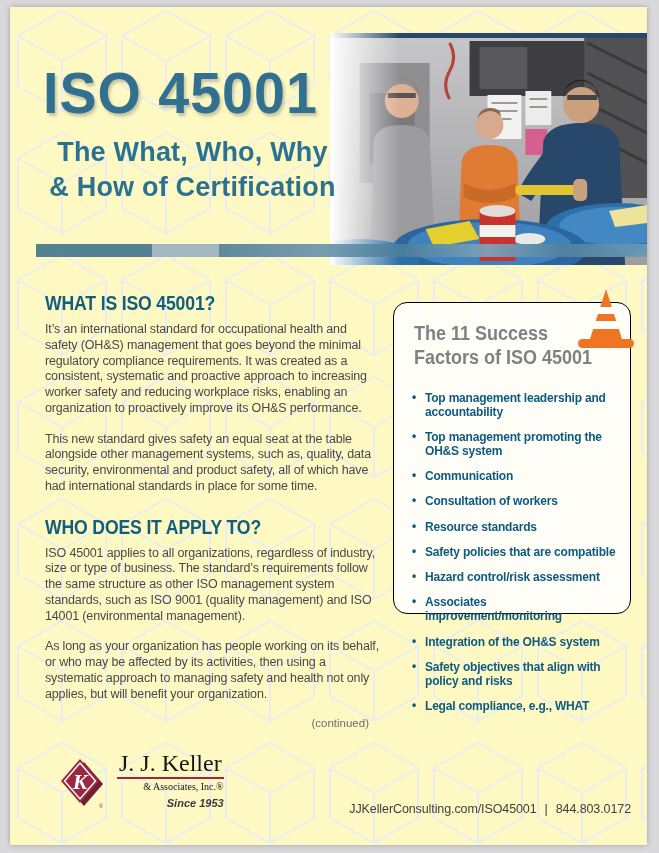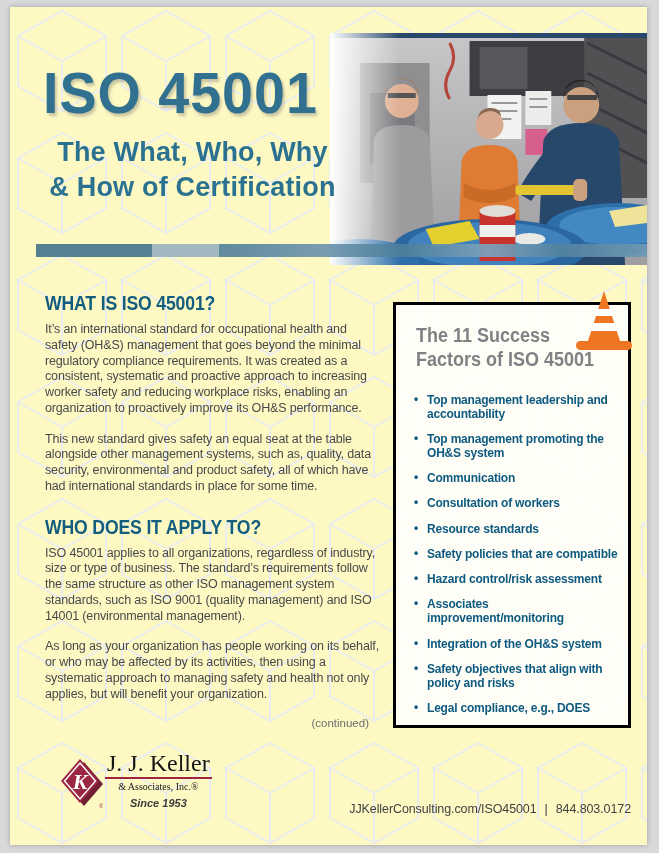--- a/index.html
+++ b/index.html
@@ -29,36 +29,36 @@
   .h2 { color:#135e7e; font-weight:bold; font-size:21px; letter-spacing:-.2px;
         transform:scaleX(.84); transform-origin:left center; white-space:nowrap;
         margin-bottom:7px; }
   .col p { color:#48484a; font-size:12.5px; line-height:1.26; letter-spacing:-.15px;
            margin-bottom:15px; }
   .h2.second { margin-top:20px; }
   .continued { text-align:right; padding-right:10px; color:#6d6e71; font-size:11.5px;
                margin-top:0; }
 
   
-  .panel { position:absolute; left:383px; top:295px; width:238px; height:426px; z-index:2;
-           border:3px solid #000000; border-radius:0; background:rgba(255,255,255,.85); }
+  .panel { position:absolute; left:383px; top:295px; width:238px; height:312px; z-index:2;
+           border:1px solid #000000; border-radius:14px; background:rgba(255,255,255,.85); }
   .panel-title { margin:18px 0 0 20px; color:#7f8185; font-weight:bold; font-size:20px;
                  line-height:1.22; transform:scaleX(.9); transform-origin:left top;
                  white-space:nowrap; }
   .cone { position:absolute; right:-6px; top:-16px; width:60px; height:62px; }
   .factors { list-style:none; margin:22px 6px 0 18px; }
   .factors li { position:relative; padding-left:13px; margin-bottom:11.5px;
                 color:#0e5a81; font-weight:bold; font-size:12px; line-height:1.15;
                 letter-spacing:-.2px; }
   .factors li::before { content:"•"; position:absolute; left:0; top:-1px; }
 
   
   .logo { position:absolute; left:47px; top:744px; z-index:2; display:flex; align-items:flex-start; }
   .logo-diamond { width:46px; height:52px; margin-top:6px; }
-  .logo-text { margin-left:2px; text-align:center; }
+  .logo-text { margin-left:14px; text-align:right; }
   .logo-name { font-family:"Liberation Serif", serif; font-size:24px; color:#161616;
                border-bottom:2px solid #9b2743; padding:0 2px 1px 2px; line-height:1.05; }
   .logo-assoc { font-family:"Liberation Serif", serif; font-size:10px; color:#161616;
                 margin-top:2px; }
   .logo-since { font-size:11px; font-weight:bold; font-style:italic; color:#3b3b3d;
                 margin-top:5px; }
   .contact { position:absolute; right:16px; top:795px; z-index:2; color:#404042;
              font-size:12.5px; font-weight:normal; letter-spacing:-.1px; }
   .contact .pipe { margin:0 8px; color:#404042; }
 </style>
@@ -172,21 +172,21 @@
       <li>Top management leadership and accountability</li>
       <li>Top management promoting the OH&amp;S system</li>
       <li>Communication</li>
       <li>Consultation of workers</li>
       <li>Resource standards</li>
       <li>Safety policies that are compatible</li>
       <li>Hazard control/risk assessment</li>
       <li>Associates improvement/monitoring</li>
       <li>Integration of the OH&amp;S system</li>
       <li>Safety objectives that align with policy and risks</li>
-      <li>Legal compliance, e.g., DOES</li>
+      <li>Legal compliance, e.g., WHAT</li>
     </ul>
   </div>
 
   <div class="logo">
     <svg class="logo-diamond" viewBox="0 0 46 52" xmlns="http://www.w3.org/2000/svg">
       <polygon points="27,5 46,27 27,49 8,27" fill="#721f34"></polygon>
       <polygon points="23,2 42,24 23,46 4,24" fill="#9b2743"></polygon>
       <polygon points="23,6 38.5,24 23,42 7.5,24" fill="none" stroke="#ffffff" stroke-width="1.4"></polygon>
       <text x="23" y="32" text-anchor="middle" font-family="Liberation Serif, serif" font-style="italic" font-weight="bold" font-size="22" fill="#ffffff">K</text>
       <text x="42" y="51" font-family="Liberation Sans, sans-serif" font-size="6" fill="#9b2743">®</text>

